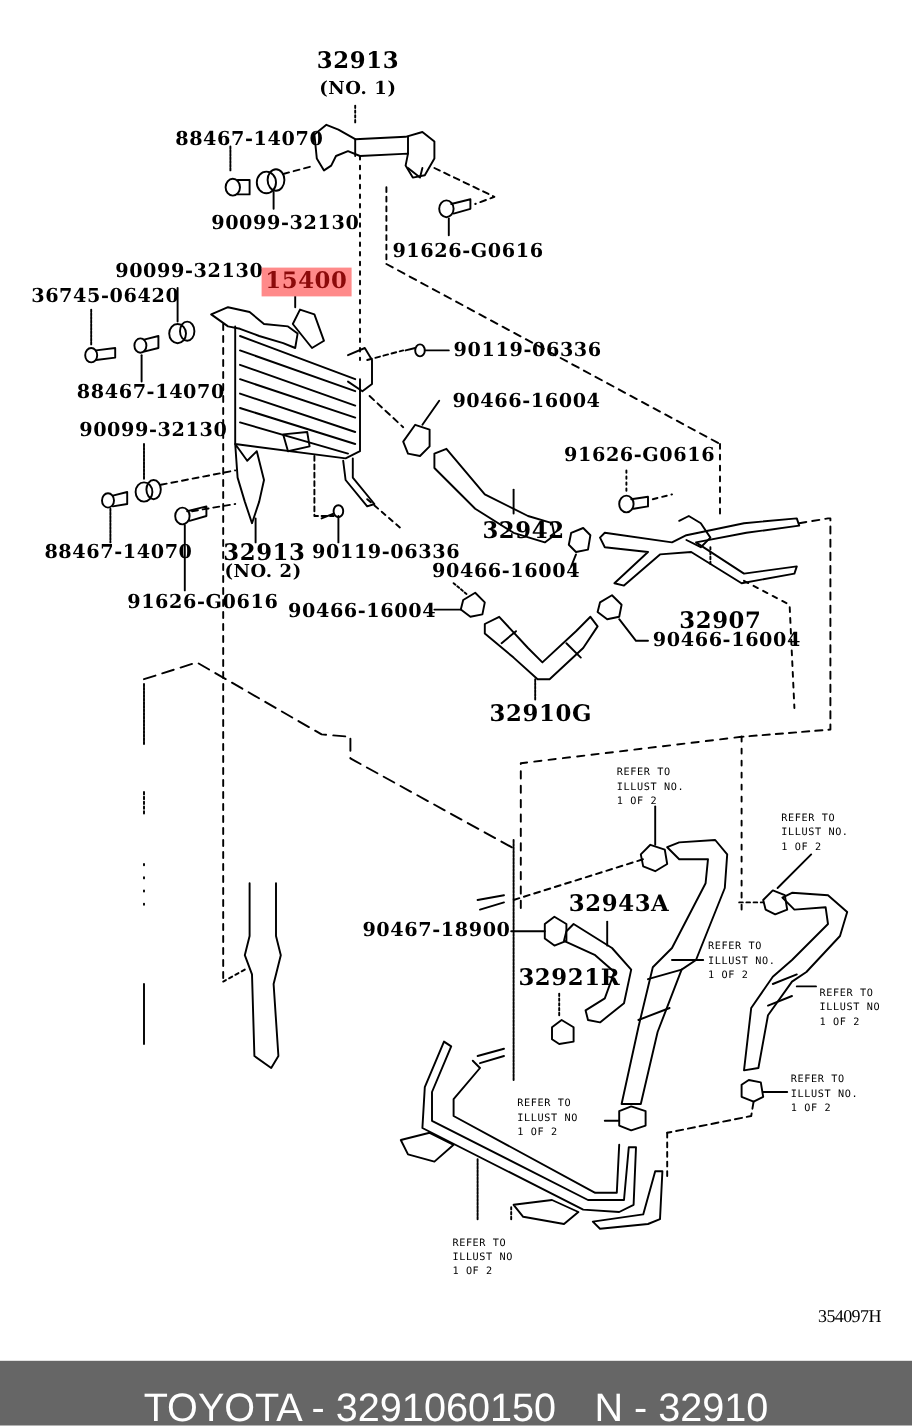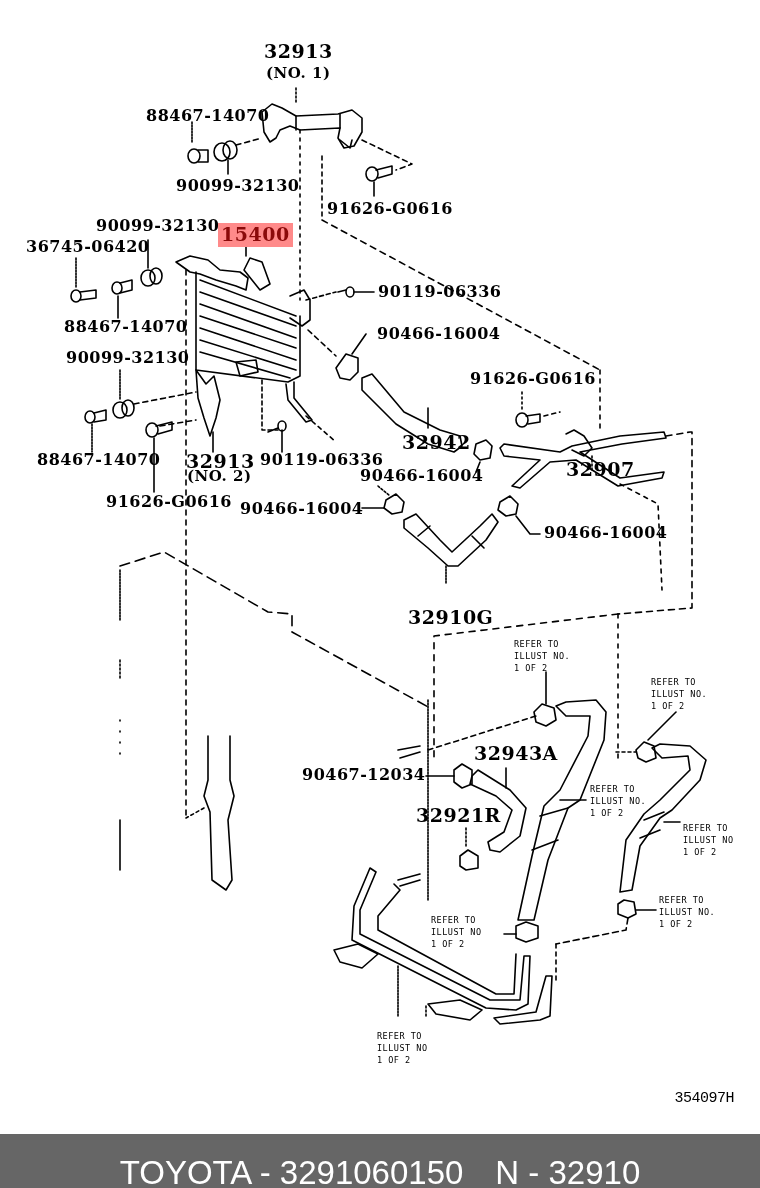--- a/index.html
+++ b/index.html
@@ -9,21 +9,21 @@
   svg.drawing { position: absolute; left: 0; top: 0; }
   .lbl { position: absolute; font-family: "DejaVu Serif", "Liberation Serif", serif;
          font-weight: bold; color: #000000; font-size: 16px; letter-spacing: 0.5px;
          white-space: nowrap; line-height: 1; }
   .lbl.big { font-size: 19px; }
   .lbl.sub { font-size: 15px; }
   .lbl.hl { background: #ff8a8a; color: #8b0a0a; padding: 2px 3px 3px 3px; font-size: 19px; }
   .note { position: absolute; font-family: "DejaVu Sans Mono", "Liberation Mono", monospace;
           font-weight: normal; font-size: 8.5px; line-height: 12px; color: #000;
           white-space: pre; letter-spacing: 0.5px; }
-  .diagid { position: absolute; right: 26px; top: 1090px; font-family: Liberation Mono, monospace;
+  .diagid { position: absolute; right: 26px; top: 1090px; font-family: Liberation Serif, serif;
             font-size: 15px; color: #000; letter-spacing: -0.5px; }
   .footer { position: absolute; left: 0; top: 1134px; width: 760px; height: 78px; background: #666666;
             color: #ffffff; font-family: "Liberation Sans", sans-serif; font-size: 33px;
             display: flex; align-items: center; justify-content: center; gap: 32px; }
   .footer span { display: inline-block; }
 </style>
 </head>
 <body>
 
 <div class="canvas">
@@ -263,28 +263,28 @@
   <div class="lbl" style="left:64px;top:319px;">88467-14070</div>
   <div class="lbl" style="left:377px;top:326px;">90466-16004</div>
   <div class="lbl" style="left:66px;top:350px;">90099-32130</div>
   <div class="lbl" style="left:470px;top:371px;">91626-G0616</div>
   <div class="lbl big" style="left:402px;top:385px;margin-top:48px;">32942</div>
   <div class="lbl" style="left:37px;top:452px;">88467-14070</div>
   <div class="lbl big" style="left:186px;top:452px;">32913</div>
   <div class="lbl" style="left:260px;top:452px;">90119-06336</div>
   <div class="lbl" style="left:360px;top:468px;">90466-16004</div>
   <div class="lbl sub" style="left:187px;top:469px;">(NO. 2)</div>
-  <div class="lbl big" style="left:566px;top:460px;">32907</div>
+  <div class="lbl big" style="left:566px;top:508px;">32907</div>
   <div class="lbl" style="left:106px;top:494px;">91626-G0616</div>
   <div class="lbl" style="left:240px;top:501px;">90466-16004</div>
   <div class="lbl" style="left:544px;top:525px;">90466-16004</div>
-  <div class="lbl big" style="left:408px;top:608px;">32910G</div>
+  <div class="lbl big" style="left:408px;top:586px;">32910G</div>
   <div class="lbl big" style="left:474px;top:744px;">32943A</div>
-  <div class="lbl" style="left:302px;top:767px;">90467-12034</div>
-  <div class="lbl big" style="left:416px;top:806px;text-align:right;">32921R</div>
+  <div class="lbl" style="left:302px;top:767px;">90467-18900</div>
+  <div class="lbl big" style="left:432px;top:806px;text-align:right;">32921R</div>
 
   <div class="note" style="left:514px;top:638px;">REFER TO
 ILLUST NO.
 1 OF 2</div>
   <div class="note" style="left:651px;top:676px;">REFER TO
 ILLUST NO.
 1 OF 2</div>
   <div class="note" style="left:590px;top:783px;">REFER TO
 ILLUST NO.
 1 OF 2</div>

